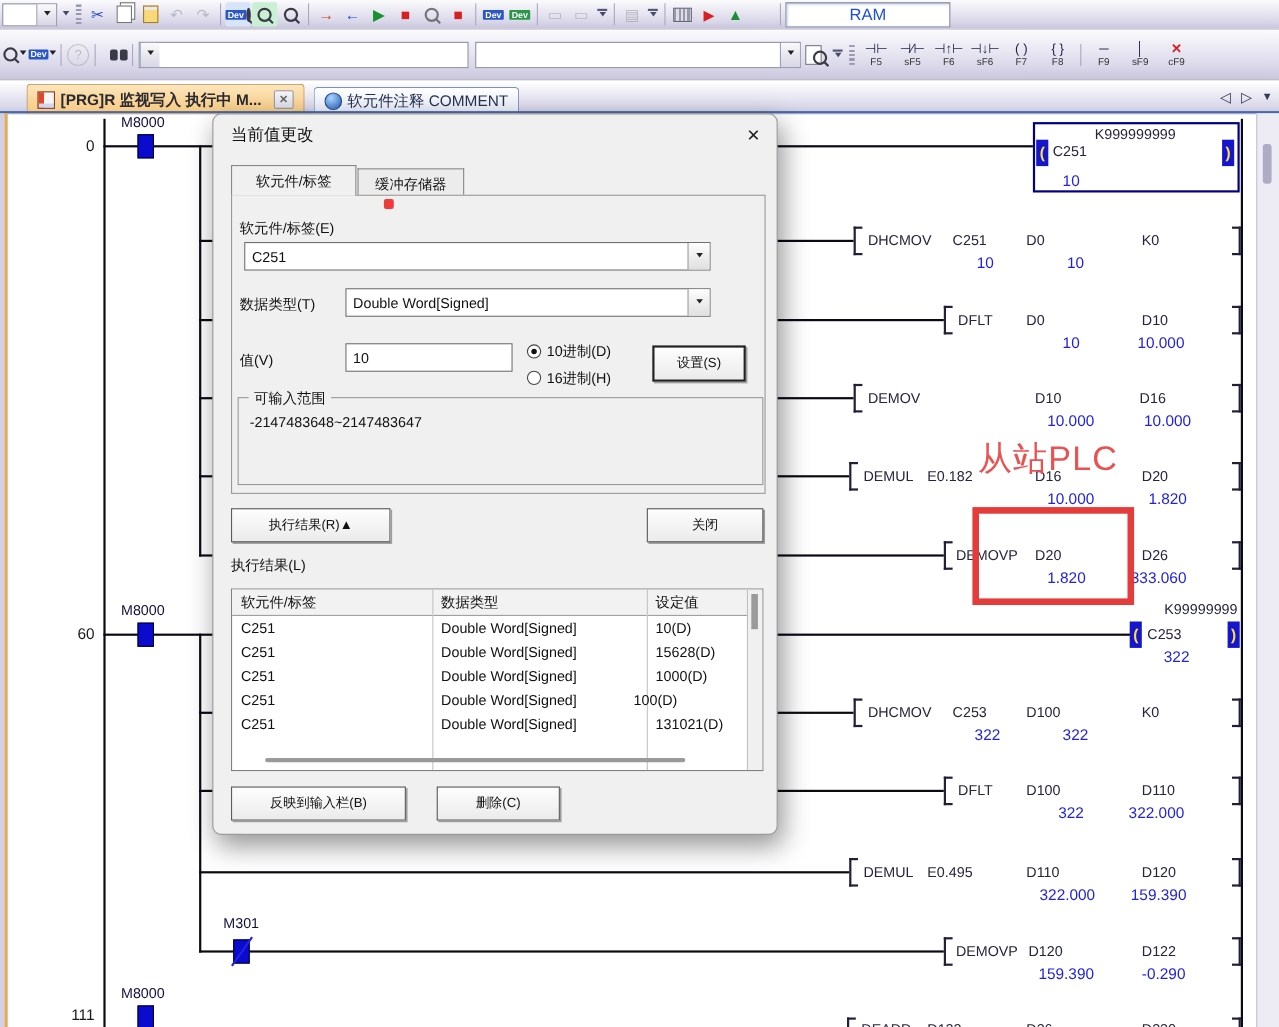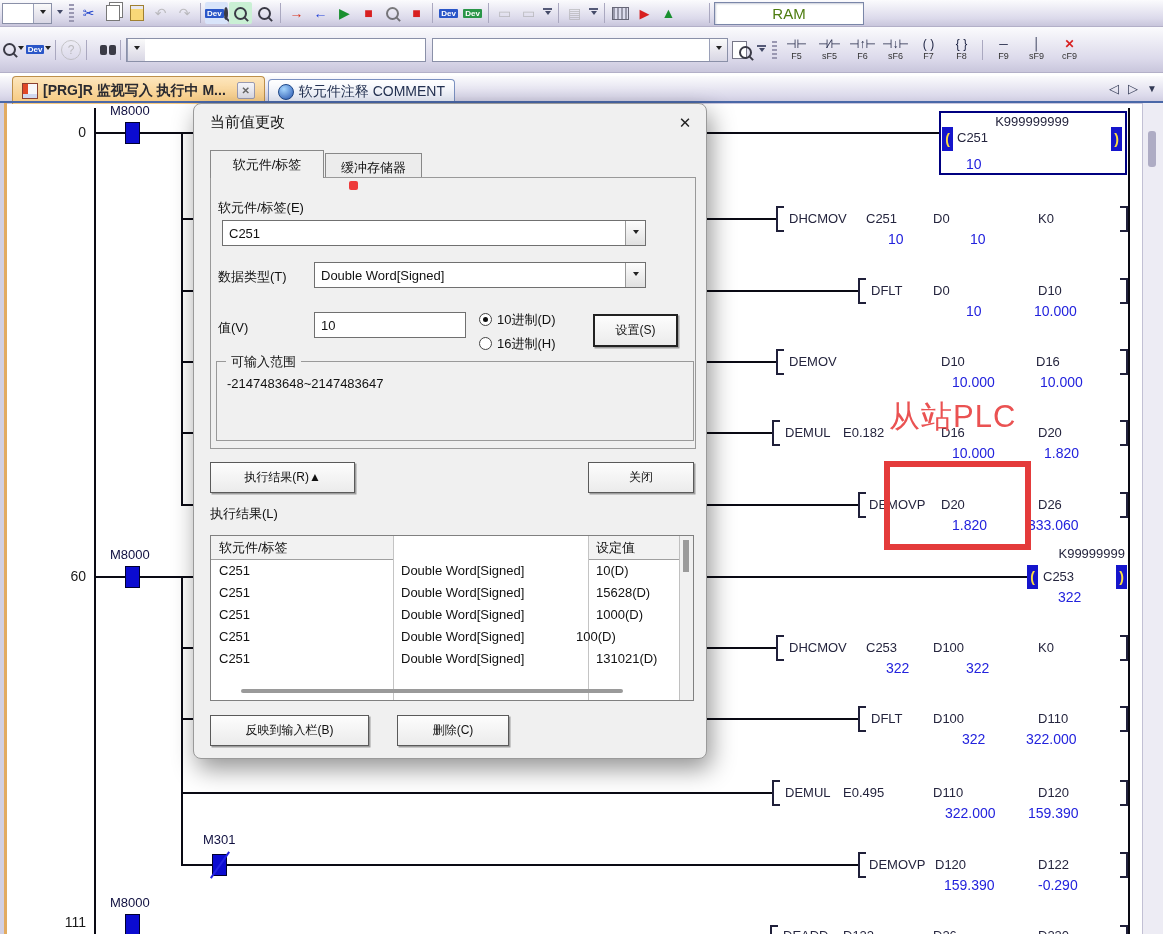--- a/index.html
+++ b/index.html
@@ -23,27 +23,27 @@
   .combo{background:#fff;border:1px solid #8a90a8;display:flex;align-items:center;height:21px;box-sizing:border-box;flex:0 0 auto}
   .combo .txt{flex:1;padding:0 5px;font-size:13px;color:#111;white-space:nowrap;overflow:hidden}
   .combo .dd{width:17px;height:100%;background:linear-gradient(#fafafa,#d8d6e4);border-left:1px solid #9aa0b8;display:flex;align-items:center;justify-content:center}
   .mag{width:9px;height:9px;border:2px solid #3a3a46;border-radius:50%;position:relative;display:inline-block}
   .mag:after{content:"";position:absolute;width:6px;height:2px;background:#3a3a46;right:-4px;bottom:-2px;transform:rotate(45deg)}
   .devbadge{font-size:8px;font-weight:bold;color:#fff;background:#2a56c8;padding:0 2px;border-radius:1px;line-height:9px}
   .sheet{width:12px;height:14px;background:#fff;border:1px solid #777;box-shadow:3px -3px 0 -1px #fff,3px -3px 0 0 #777}
   .clip{width:12px;height:14px;background:#f8d878;border:1px solid #a08030;box-shadow:inset 0 3px 0 #e8e8f0}
   .kbdic{width:15px;height:11px;border:1px solid #667;background:repeating-linear-gradient(90deg,#99a 0 2px,#dde 2px 4px)}
   .ramco{width:148px;height:21px;background:#fff;border:1px solid #7a86a8;box-shadow:inset 1px 1px 2px #c8ccd8;
-    display:flex;align-items:center;justify-content:center;font-size:15px;color:#4d7c0f;flex:0 0 auto}
+    display:flex;align-items:center;justify-content:center;font-size:15px;color:#1d4ed8;flex:0 0 auto}
   .fk{width:31px;height:38px;display:flex;flex-direction:column;align-items:center;justify-content:center;flex:0 0 auto;border-radius:2px}
   .fk .s{font-size:12px;line-height:13px;color:#1a2040;white-space:nowrap}
   .fk .k{font-size:9px;line-height:10px;color:#333}
   .fk .s.red{color:#d82020;font-weight:bold}
   
-  #tabrow{top:76px;height:28px;align-items:flex-end;padding-left:12px;gap:3px;border-bottom:none}
+  #tabrow{top:76px;height:28px;align-items:flex-end;padding-left:24px;gap:8px;border-bottom:none}
   .dtab{display:flex;align-items:center;gap:5px;padding:0 9px;height:24px;
     border:1px solid #7a90c0;border-bottom:none;border-radius:4px 4px 0 0;
     background:linear-gradient(#ffffff,#e2e7f5);font-size:14px;color:#243252;white-space:nowrap;flex:0 0 auto}
   .dtab.active{height:27px;background:linear-gradient(#fde6bd,#f6c87e);border-color:#bd8f4a;font-weight:bold;color:#2a2a30}
   .tabx{width:16px;height:15px;margin-left:6px;display:flex;align-items:center;justify-content:center;
     font-size:10px;color:#666;background:linear-gradient(#f4f4f8,#dcdce6);border:1px solid #9a9ab0;border-radius:2px}
   .ti1{width:14px;height:14px;border:1px solid #8a4030;background:linear-gradient(90deg,#e04828 0 38%,#f6f6f8 38%);box-shadow:inset 0 -4px 0 #d0d8f0}
   .ti2{width:14px;height:14px;border:1px solid #1f7040;background:repeating-linear-gradient(0deg,#2f9858 0 3px,#eafaee 3px 5px)}
   .ti3{width:14px;height:14px;border-radius:50%;border:1px solid #1f4888;background:radial-gradient(circle at 35% 30%,#a8d8ff,#2858b8)}
   .navarr{position:absolute;right:6px;top:81px;display:flex;gap:9px;align-items:center;font-size:13px;color:#333a55}
@@ -448,20 +448,21 @@
       <div class="t" style="left:10px;top:14px">-2147483648~2147483647</div>
     </div>
 
     <div class="wbtn" style="left:16px;top:358px;width:145px;height:31px">执行结果(R)▲</div>
     <div class="wbtn" style="left:394px;top:358px;width:106px;height:31px">关闭</div>
 
     <div class="t" style="left:16px;top:401px">执行结果(L)</div>
 
     <div class="dtable">
       <div class="dth" style="left:0;width:182px">软元件/标签</div>
+      <div class="dth" style="left:182px;width:195px">数据类型</div>
       <div class="dth" style="left:377px;width:93px">设定值</div>
       <div class="dcol" style="left:182px"></div>
       <div class="dcol" style="left:377px"></div>
 
       <div class="drow" style="top:24px">
         <span style="left:8px">C251</span>
           <span style="left:190px">Double Word[Signed]</span>
           <span style="left:385px">10(D)</span>
       </div>
       <div class="drow" style="top:46px">

